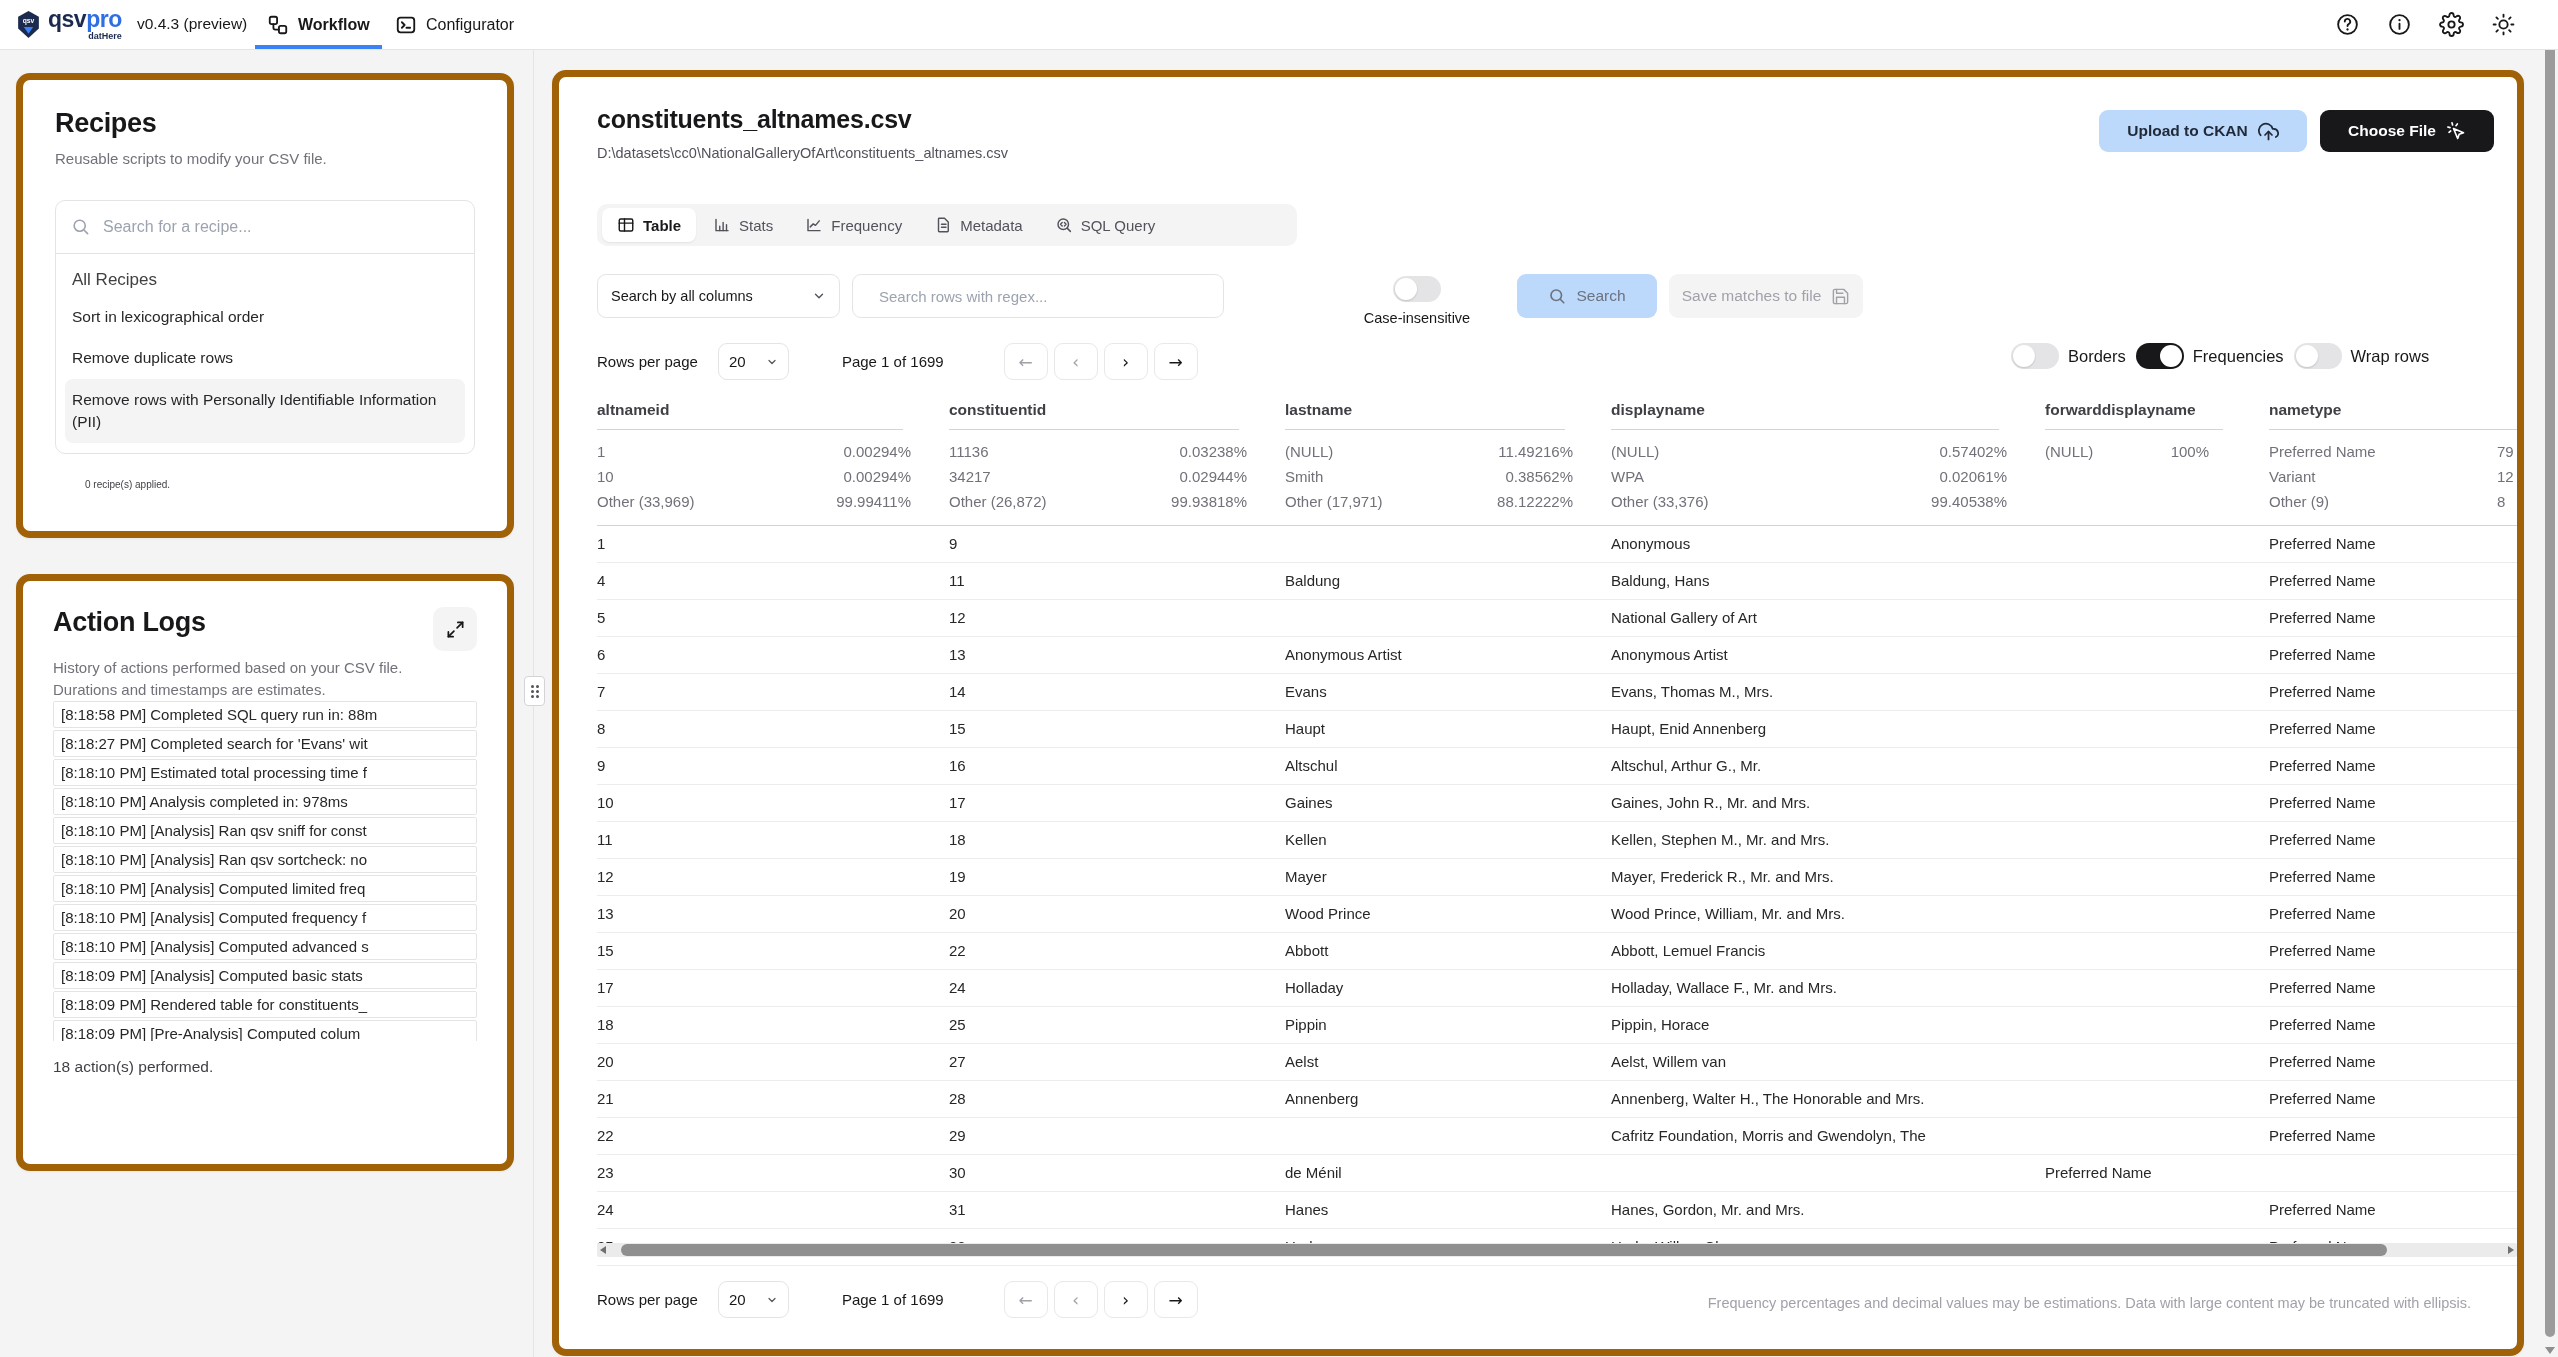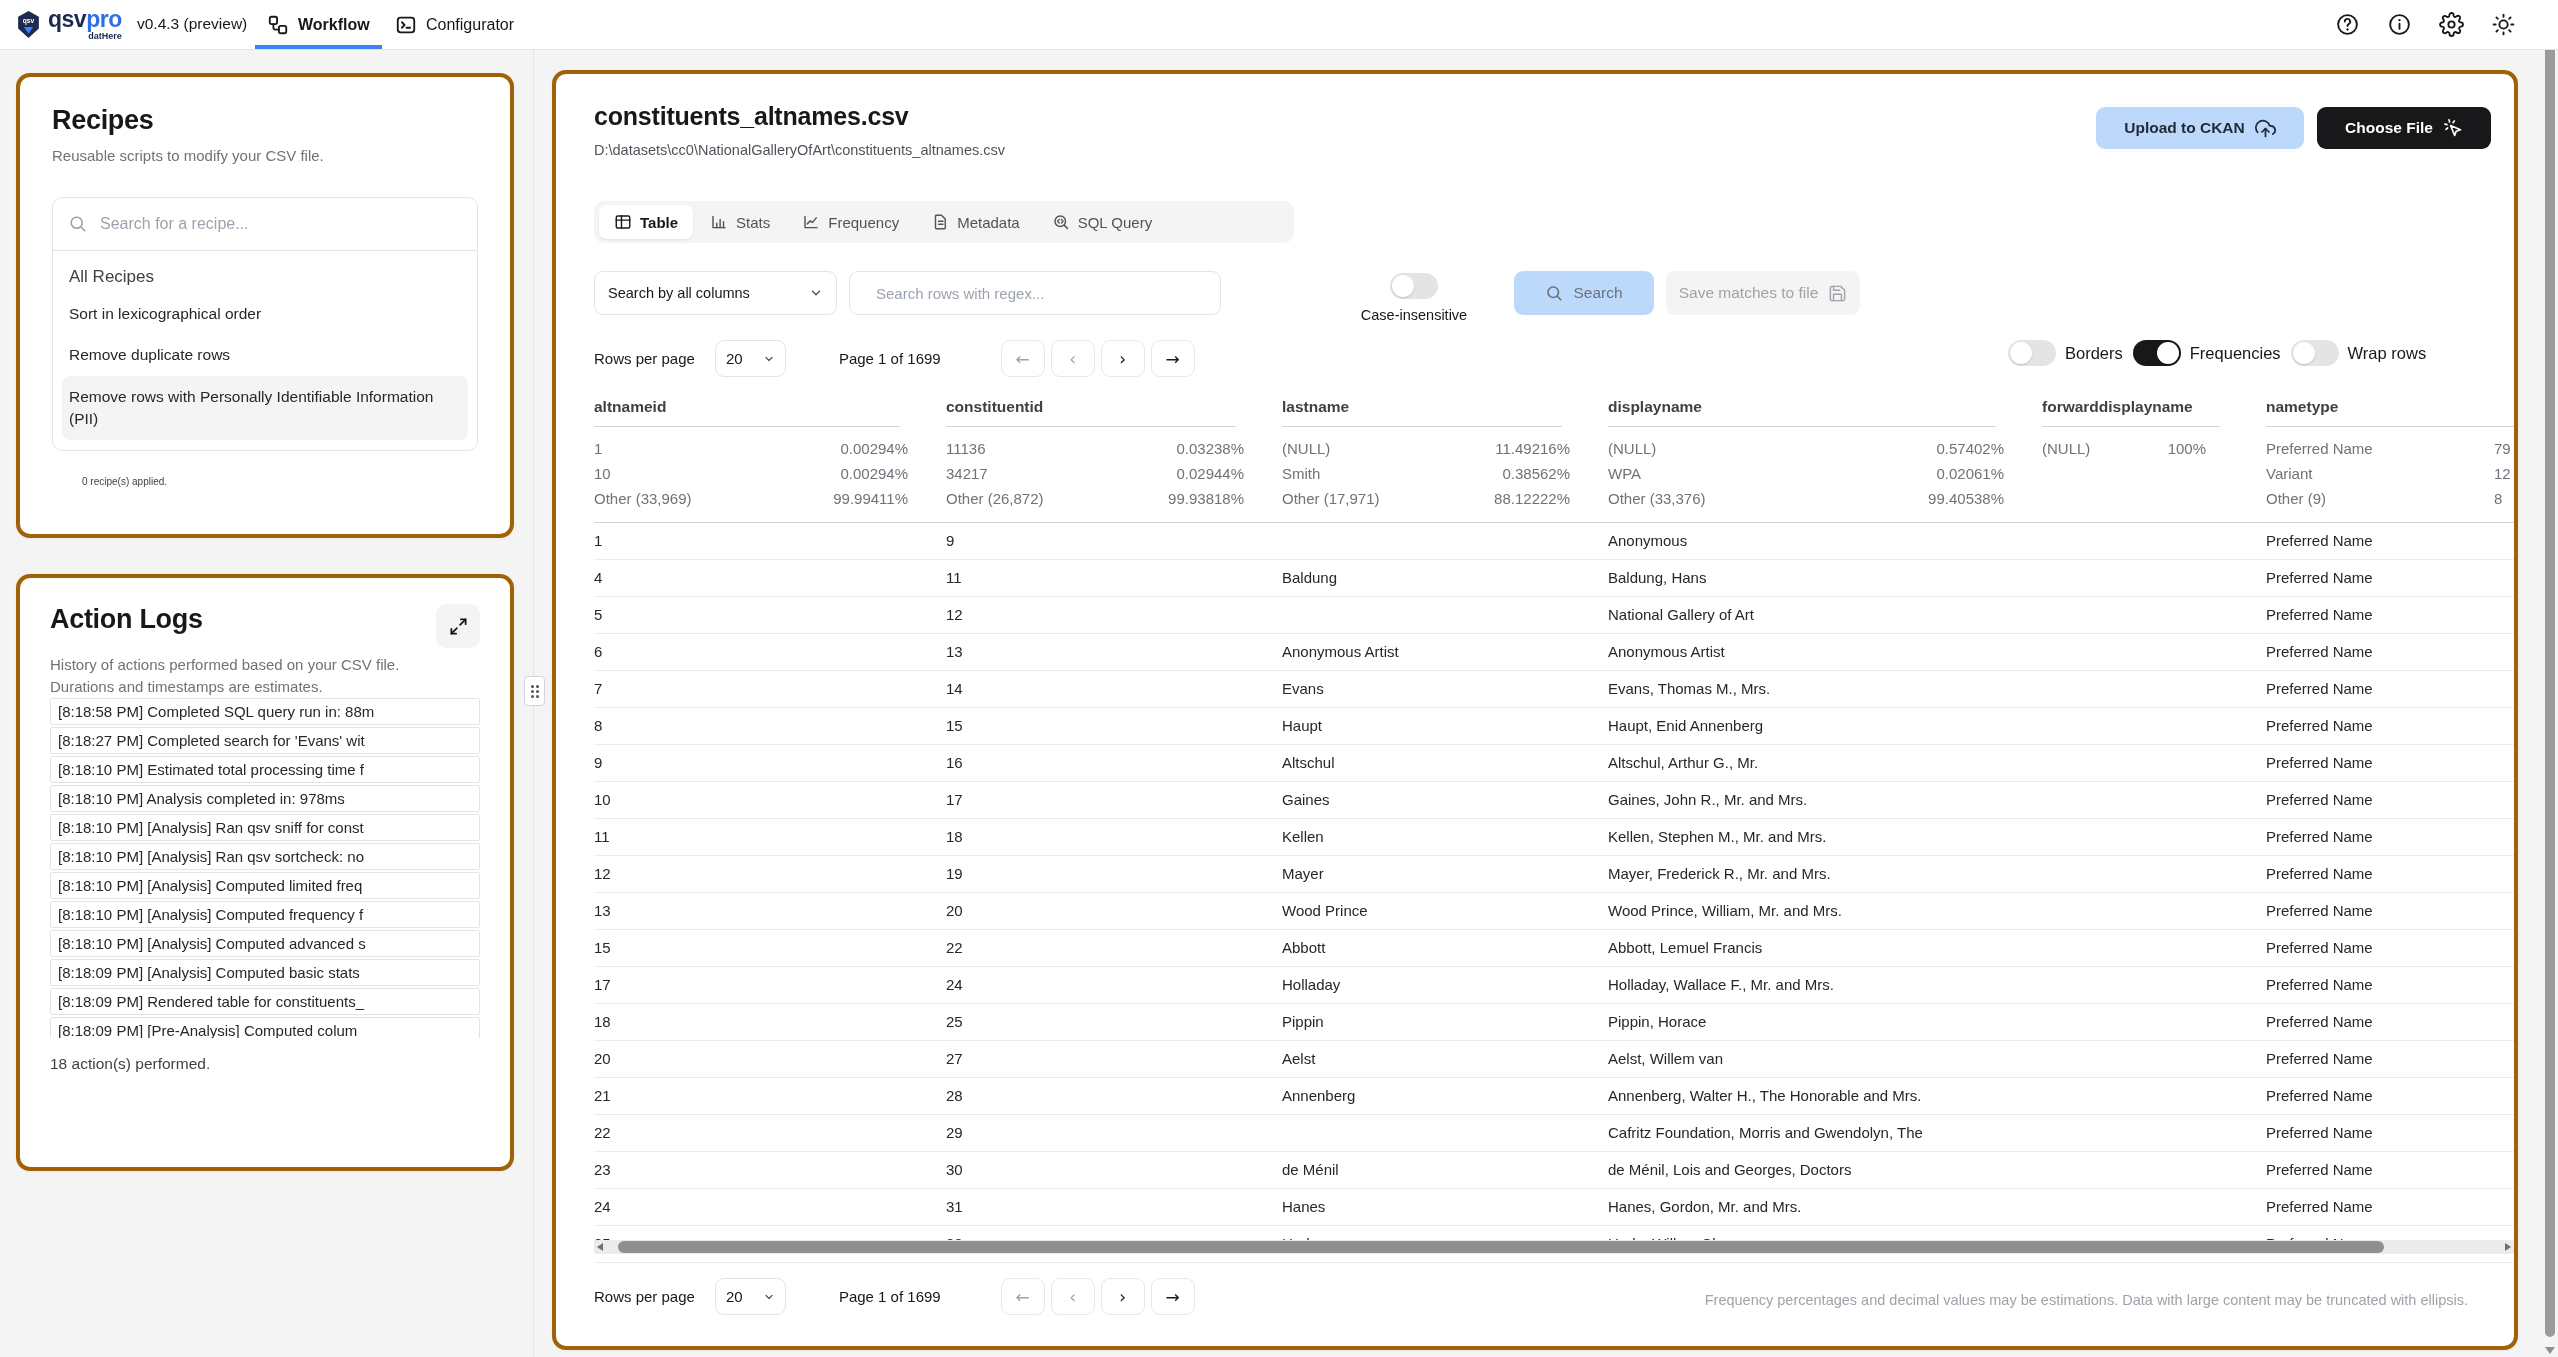--- a/index.html
+++ b/index.html
@@ -29,21 +29,21 @@
   .vtri{width:0;height:0;border-left:5px solid transparent;border-right:5px solid transparent;margin:4px auto 0;}
   .vtri.up{border-bottom:7px solid #8f8f8f;}
   .vtri.down{border-top:7px solid #8f8f8f;position:absolute;bottom:3px;left:2px;margin:0;}
   .vthumb{position:absolute;left:2px;top:17px;width:10px;height:1320px;background:#9b9b9b;border-radius:5px;}
   
   .splitter-line{position:absolute;left:533px;top:49px;bottom:0;width:1px;background:#e4e4e7;}
   .grip{position:absolute;left:524px;top:676px;width:19px;height:28px;background:#fff;border:1px solid #d4d4d8;border-radius:4px;display:flex;align-items:center;justify-content:center;cursor:col-resize;}
   .grip-dots{display:grid;grid-template-columns:3px 3px;grid-auto-rows:3px;gap:2px;}
   .grip-dots i{background:#52525b;border-radius:50%;}
   
-  .card{position:absolute;background:#fff;border:4px solid #a16207;border-radius:14px;box-shadow:0 1px 3px rgba(0,0,0,.05);}
+  .card{position:absolute;background:#fff;border:7px solid #a16207;border-radius:14px;box-shadow:0 1px 3px rgba(0,0,0,.05);}
   .recipes-card{left:16px;top:73px;width:498px;height:465px;padding:28px 32px;box-sizing:border-box;}
   .logs-card{left:16px;top:574px;width:498px;height:597px;padding:26px 30px;box-sizing:border-box;}
   .panel-title{font-size:27px;font-weight:800;letter-spacing:-.3px;}
   .panel-sub{font-size:15px;color:#71717a;margin-top:9px;line-height:1.45;}
   
   .recipe-box{margin-top:30px;border:1px solid #e4e4e7;border-radius:10px;overflow:hidden;}
   .recipe-search{display:flex;align-items:center;gap:11px;padding:16px 15px;border-bottom:1px solid #e4e4e7;}
   .recipe-search svg{color:#9ca3af;}
   .recipe-search input{border:none;outline:none;font-size:16px;flex:1;font-family:"Liberation Sans",sans-serif;color:#18181b;background:transparent;}
   .recipe-search input::placeholder{color:#9ca3af;}
@@ -632,21 +632,20 @@
           <div class="td-cell">29</div>
           <div class="td-cell"></div>
           <div class="td-cell">Cafritz Foundation, Morris and Gwendolyn, The</div>
           <div class="td-cell"></div>
           <div class="td-cell">Preferred Name</div>
         </div>
         <div class="tgrid trow">
           <div class="td-cell">23</div>
           <div class="td-cell">30</div>
           <div class="td-cell">de Ménil</div>
-          <div class="td-cell">de Ménil, Lois and Georges, Doctors</div>
           <div class="td-cell"></div>
           <div class="td-cell">Preferred Name</div>
         </div>
         <div class="tgrid trow">
           <div class="td-cell">24</div>
           <div class="td-cell">31</div>
           <div class="td-cell">Hanes</div>
           <div class="td-cell">Hanes, Gordon, Mr. and Mrs.</div>
           <div class="td-cell"></div>
           <div class="td-cell">Preferred Name</div>

